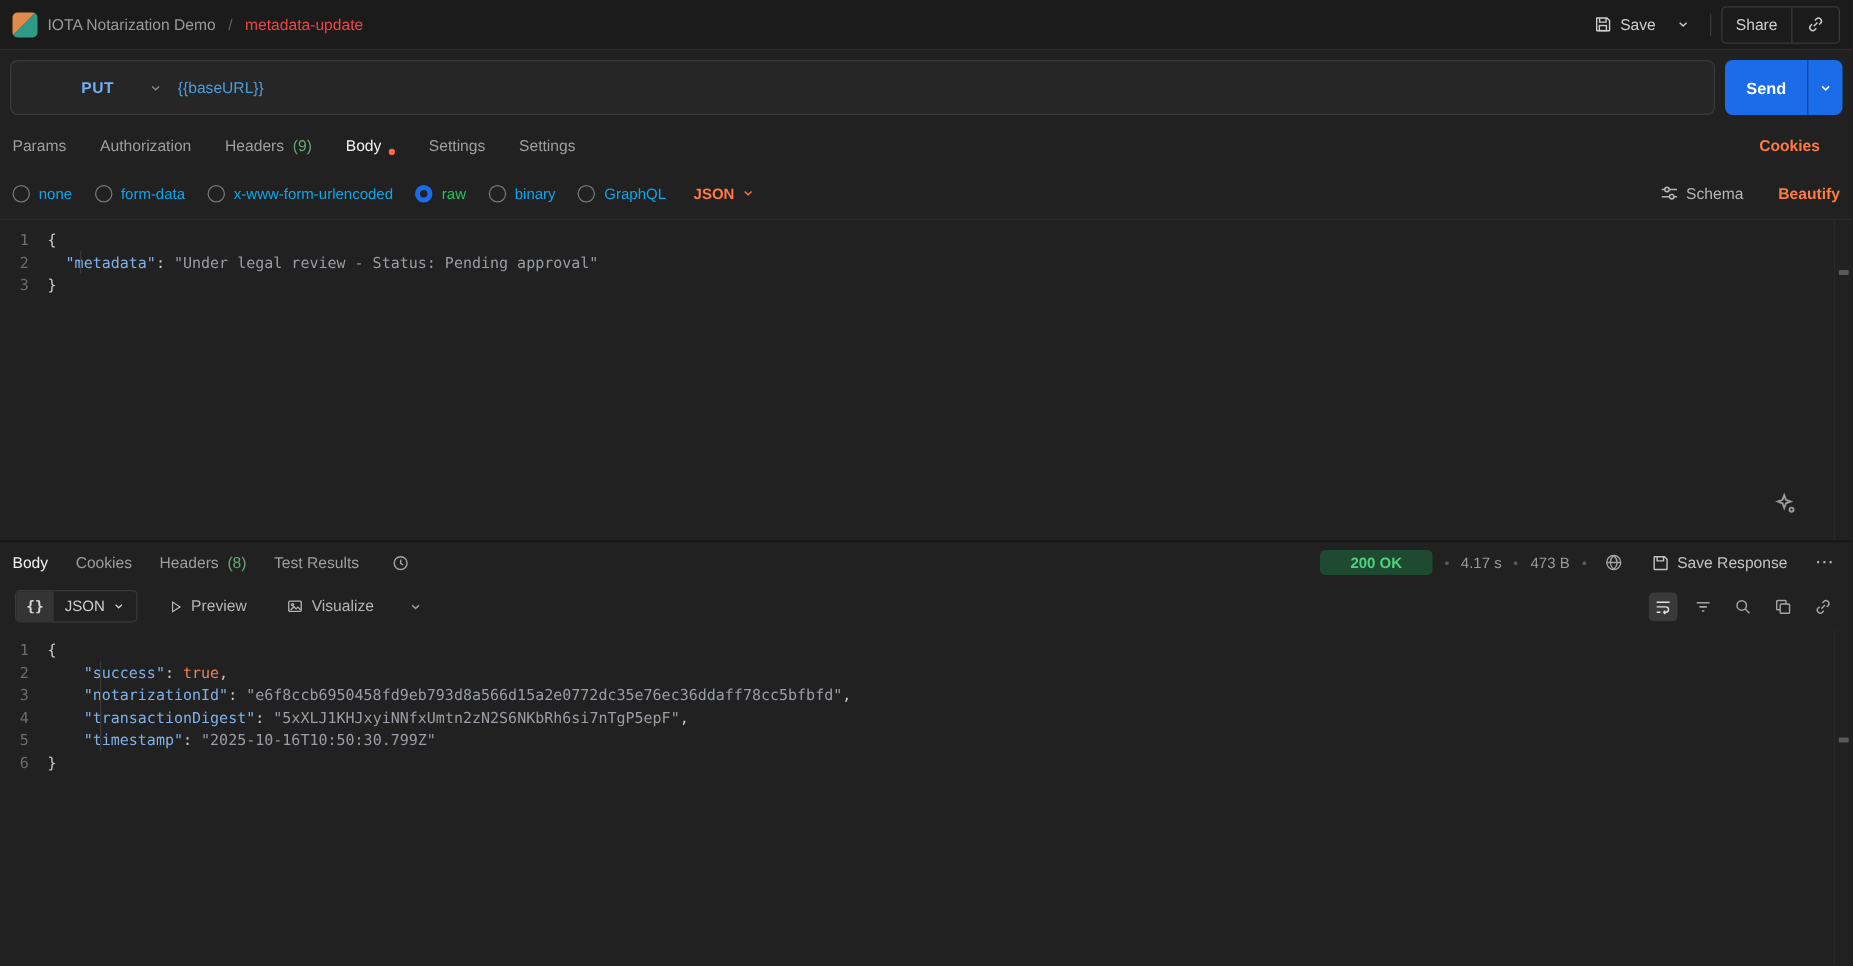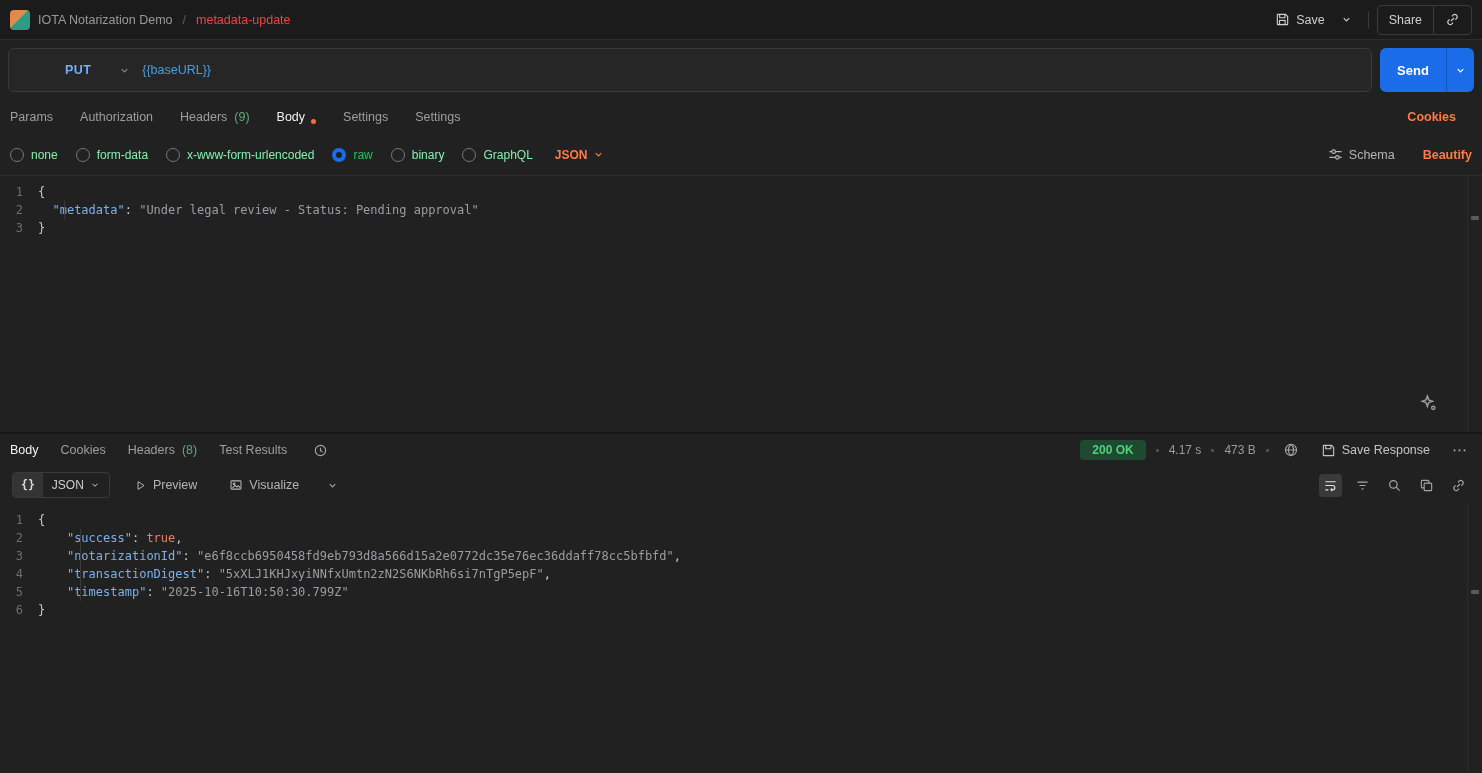--- a/index.html
+++ b/index.html
@@ -56,21 +56,21 @@
   .tab { display:flex; align-items:flex-end; gap:6px; cursor:pointer; }
   .tab.active { color:#f2f2f2; }
   .count { color:#62a877; margin-left:1px; }
   .tab-dot { width:5px; height:5px; border-radius:50%; background:#ff6c37; }
   .link-orange { color:#ff7a45; cursor:pointer; text-decoration:none; font-size:12.5px; }
   .req-tabs .link-orange { margin-left:auto; padding-right:16px; font-weight:600; }
 
   
   .opts-row { flex:0 0 42px; display:flex; align-items:center; gap:18px; padding:0 10px;
               border-bottom:1px solid #2c2c2c; font-size:12px; }
-  .radio { display:flex; align-items:center; gap:7px; cursor:pointer; color:#86efac; }
+  .radio { display:flex; align-items:center; gap:7px; cursor:pointer; color:#0ea5e9; }
   .radio .circ { width:14px; height:14px; border-radius:50%; border:1.5px solid #787878; }
   .radio.selected { color:#22c55e; }
   .radio.selected .circ { border:4.5px solid #1a6ce8; }
   .lang { background:none; border:none; color:#ff7a45; font-weight:600; font-size:12px;
           display:flex; align-items:center; gap:5px; margin-left:4px; cursor:pointer; }
   .opts-right { margin-left:auto; display:flex; align-items:center; gap:20px; }
   .schema-btn { color:#b5b5b5; }
   .beautify { font-weight:600; }
 
   
@@ -92,21 +92,21 @@
   .postbot { position:absolute; right:44px; bottom:16px; background:none; border:none;
              color:#9a9a9a; cursor:pointer; }
   .rail { position:absolute; top:0; right:0; bottom:0; width:15px; border-left:1px solid #2a2a2a; }
   .rail .thumb { position:absolute; left:3px; width:8px; height:4px; background:#5a5a5a; border-radius:1px; }
 
   
   .resp-head { flex:0 0 32px; display:flex; align-items:center; gap:22px; padding:0 10px; color:#9e9e9e; }
   .history-btn { color:#9e9e9e; padding:4px; }
   .resp-meta { margin-left:auto; display:flex; align-items:center; gap:10px; }
   .status-pill { background:#1d4a30; color:#52d07c; font-weight:700; font-size:12px;
-                 padding:3px 12px; border-radius:4px; cursor:default; }
+                 padding:3px 24px; border-radius:4px; cursor:default; }
   .meta-dim { color:#9a9a9a; font-size:12px; }
   .dot-sep { width:3px; height:3px; border-radius:50%; background:#5a5a5a; }
   .icon-btn { background:none; border:none; color:#a5a5a5; padding:4px; display:flex;
               align-items:center; cursor:pointer; }
   .save-resp { color:#c3c3c3; }
   .more-glyph { font-size:15px; letter-spacing:1px; color:#b5b5b5; line-height:10px; }
 
   
   .resp-toolbar { flex:0 0 38px; display:flex; align-items:center; gap:16px; padding:0 12px; }
   .fmt-group { display:flex; align-items:stretch; border:1px solid #3a3a3a; border-radius:4px;

